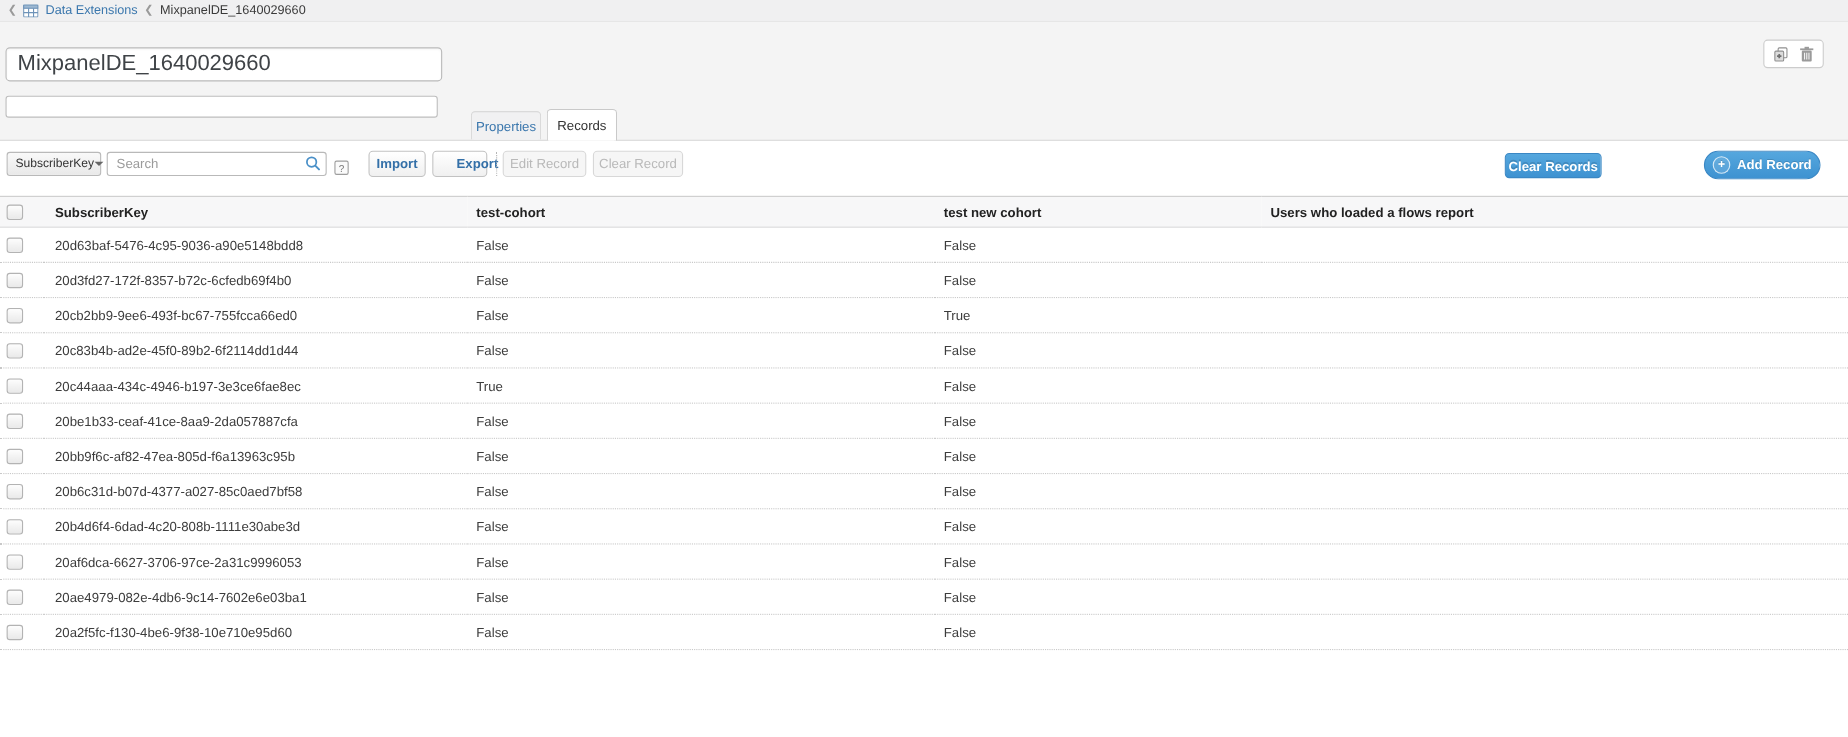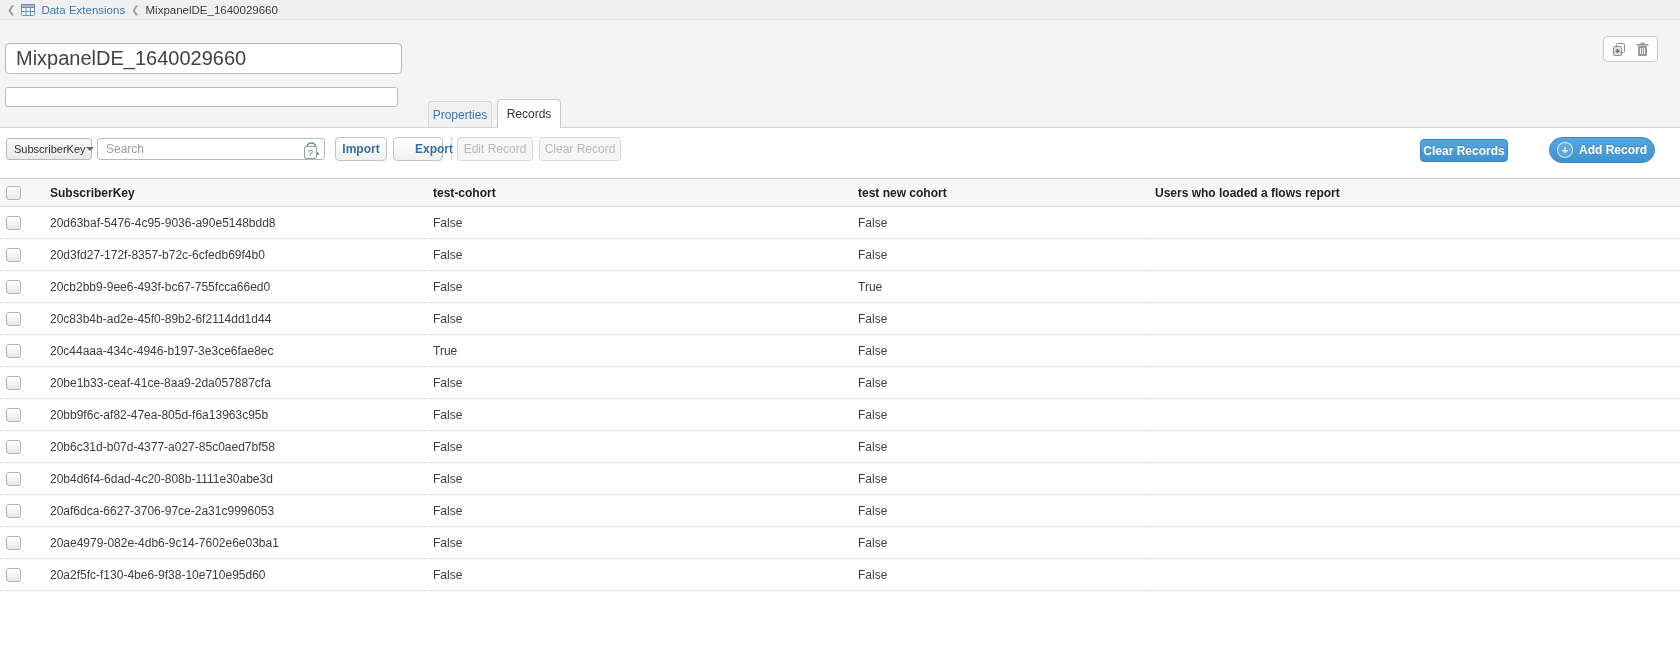--- a/index.html
+++ b/index.html
@@ -65,21 +65,21 @@
     left: 6px; top: 138px; width: 86px; height: 22px;
     background: linear-gradient(#f9f9f9, #e9e9e9);
     border: 1px solid #b9b9b9; border-radius: 3px;
     display: flex; align-items: center; justify-content: space-between;
     padding: 0 7px; font-size: 11px; color: #333; cursor: pointer;
   }
   .caret-down {
     width: 0; height: 0; border-left: 4px solid transparent;
     border-right: 4px solid transparent; border-top: 4px solid #666;
   }
-  .search-wrap { left: 97px; top: 138px; width: 228px; height: 22px; }
+  .search-wrap { left: 97px; top: 138px; width: 200px; height: 22px; }
   .search-input {
     width: 100%; height: 100%; border: 1px solid #b9b9b9; border-radius: 3px;
     background: #fff; padding: 0 26px 0 8px; font-size: 12px; color: #444;
     font-family: "Liberation Sans", sans-serif;
   }
   .search-input::placeholder { color: #9b9b9b; }
   .search-btn {
     position: absolute; right: 3px; top: 2px; width: 20px; height: 17px;
     display: flex; align-items: center; justify-content: center; cursor: pointer;
   }
@@ -100,21 +100,21 @@
   .toolbar-divider { left: 451px; top: 138px; height: 22px; width: 0; border-left: 1px dotted #b5b5b5; }
   .btn-disabled {
     color: #b9b9b9; border-color: #d8d8d8; background: #f6f6f6; cursor: default; font-weight: normal;
   }
   .btn-edit-record { left: 457px; top: 137px; width: 76px; text-align: center; }
   .btn-clear-record { left: 539px; top: 137px; width: 82px; }
   .btn-blue {
     background: linear-gradient(#55a7de, #3e92d1); border: 1px solid #3a87c4;
     color: #fff; text-shadow: 0 -1px 0 rgba(0,0,0,0.15);
   }
-  .btn-clear-records { left: 1420px; top: 139px; width: 88px; height: 23px; }
+  .btn-clear-records { left: 1368px; top: 139px; width: 88px; height: 23px; }
   .btn-add-record { left: 1549px; top: 137px; width: 106px; height: 26px; border-radius: 13px; gap: 6px; }
   .plus-circle {
     width: 16px; height: 16px; border-radius: 50%;
     border: 1px solid rgba(255,255,255,0.75); background: rgba(255,255,255,0.12);
     display: flex; align-items: center; justify-content: center;
     font-size: 11px; line-height: 1; color: #fff; font-weight: bold;
   }
   
   .records-table {
     position: absolute; left: 0; top: 178px; width: 1680px; z-index: 2;

